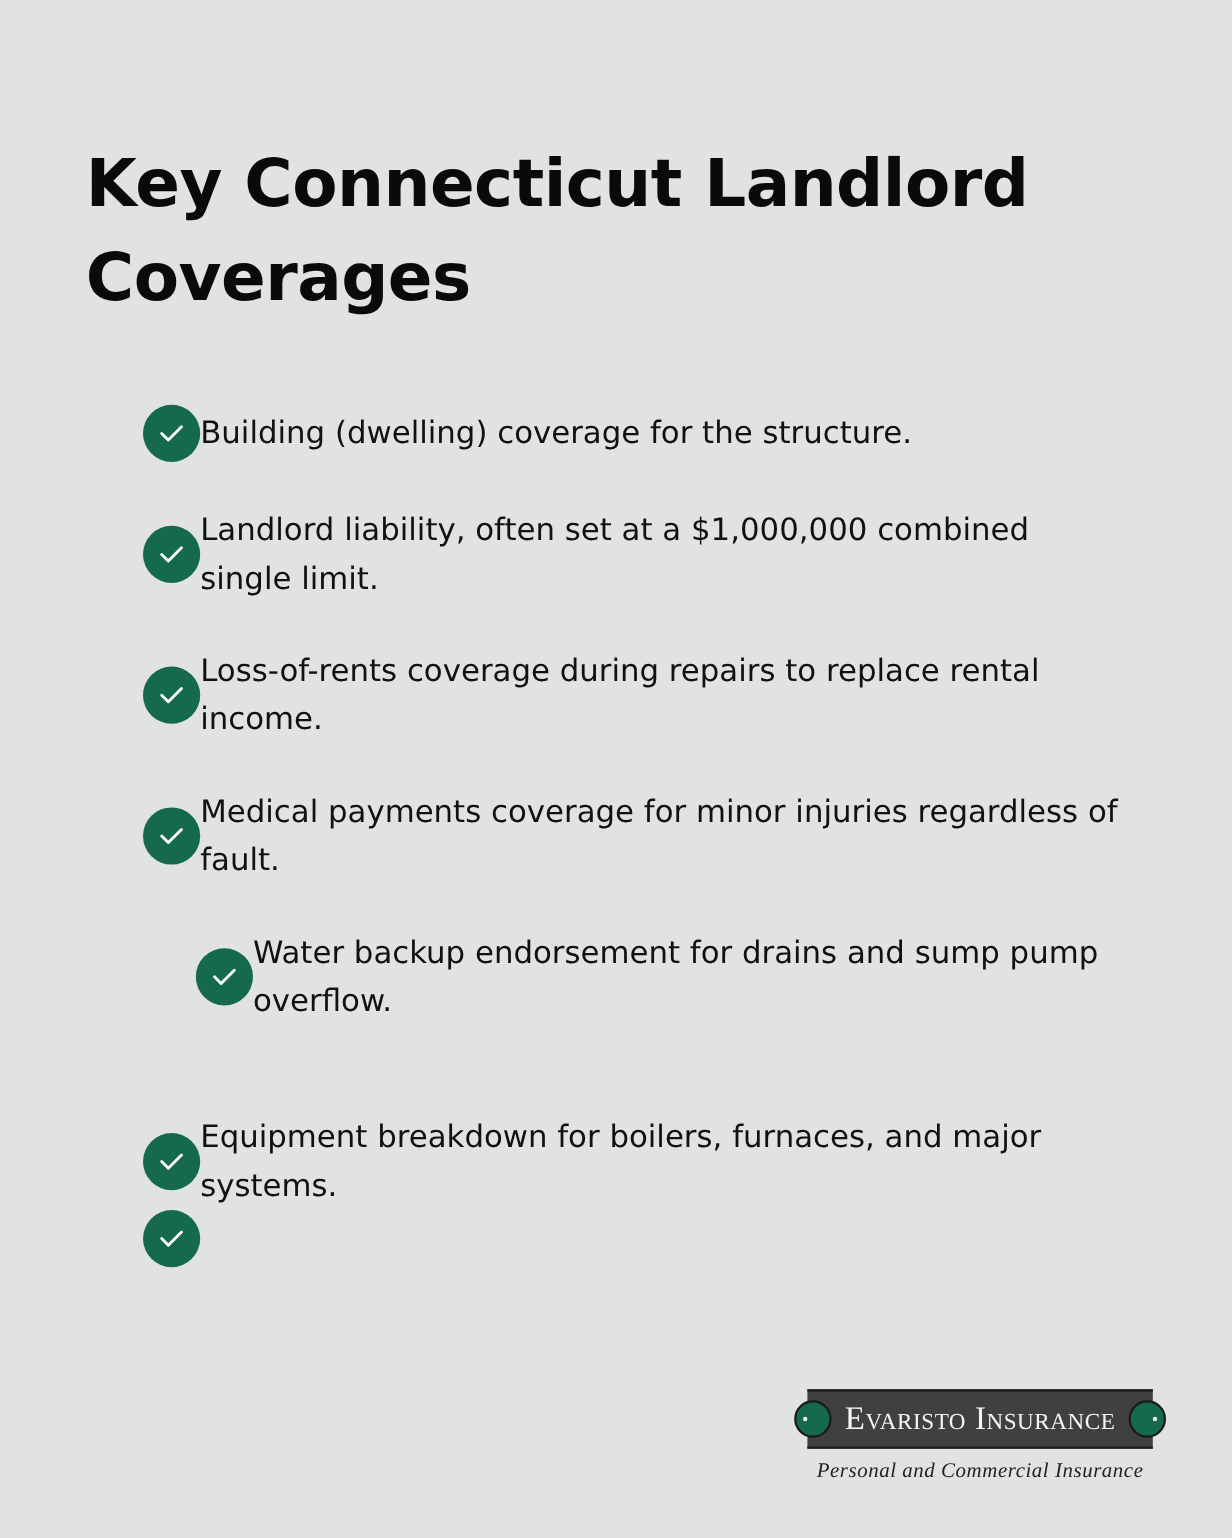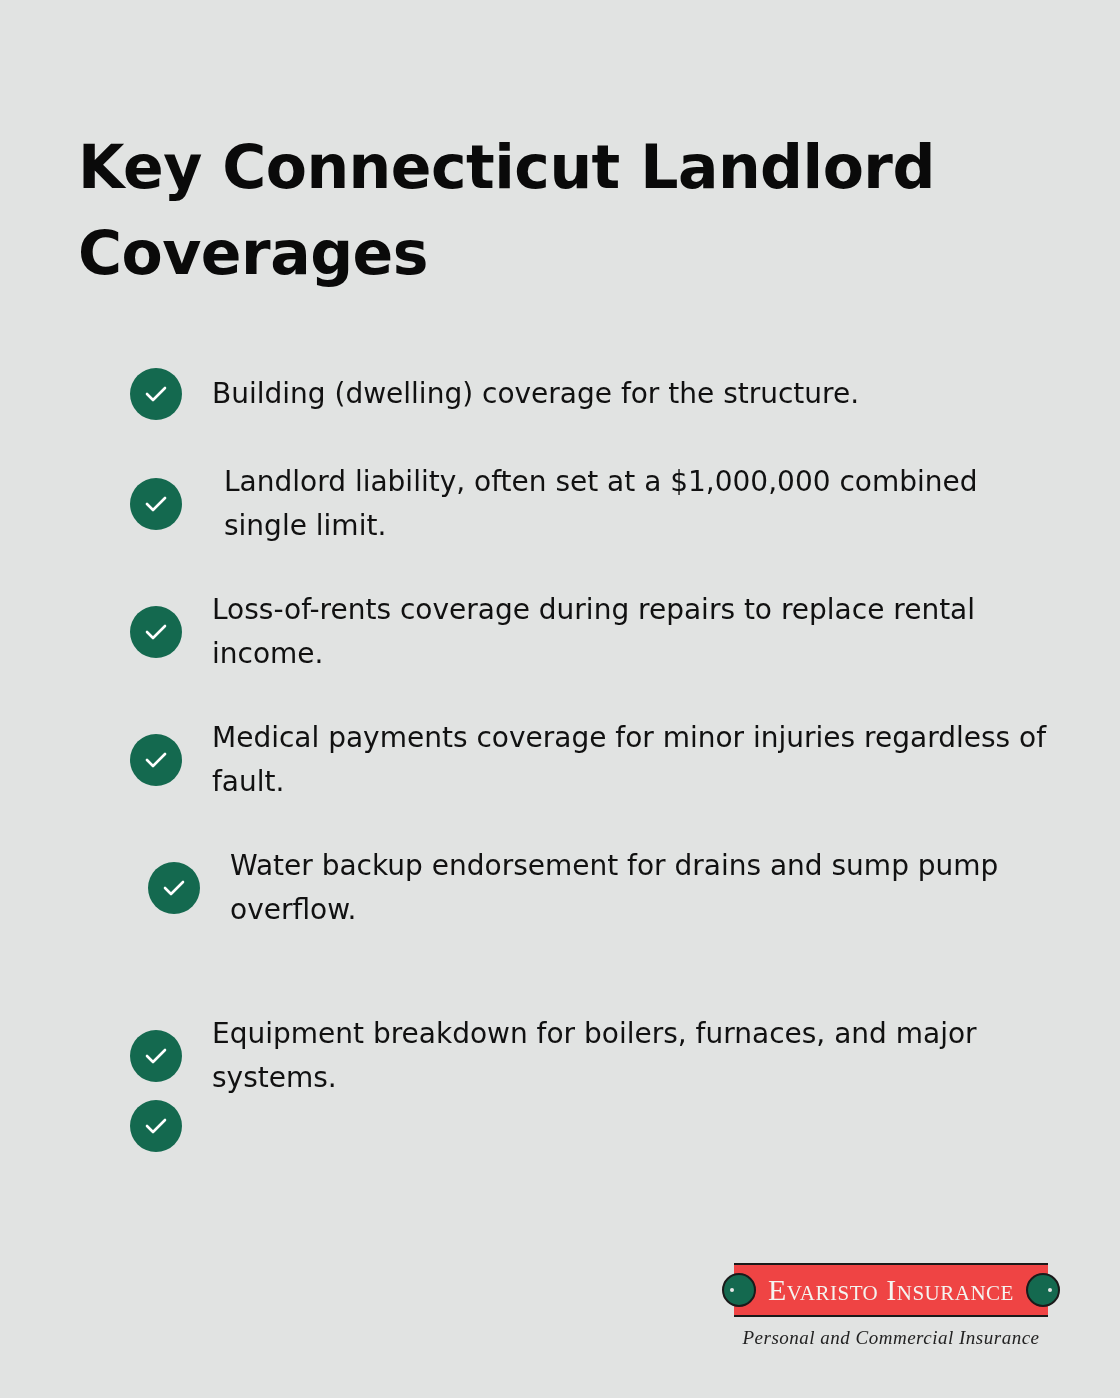--- a/index.html
+++ b/index.html
@@ -28,34 +28,33 @@
       position: absolute; left: 0; width: 940px;
       display: flex; align-items: center;
     }
     .check {
       width: 52px; height: 52px; border-radius: 50%;
       background: #14694f;
       display: flex; align-items: center; justify-content: center;
       flex: 0 0 52px;
     }
     .item-text {
-      margin-left: 30px;
       font-family: "DejaVu Sans", sans-serif;
       font-size: 28px;
       line-height: 44px;
       color: #111;
       width: 840px;
     }
     .logo {
       position: absolute; left: 724px; top: 1263px; width: 334px;
     }
     .logo-badge {
       position: relative;
       height: 50px;
-      background: #ef4444;
+      background: #404040;
       margin: 0 10px;
       border-top: 2px solid #1a1a1a;
       border-bottom: 2px solid #1a1a1a;
       display: flex; align-items: center; justify-content: center;
     }
     .logo-badge::before, .logo-badge::after {
       content: ""; position: absolute; top: 8px; width: 30px; height: 30px;
       background: #14694f; border-radius: 50%;
       border: 2px solid #1a1a1a;
     }
@@ -90,21 +89,21 @@
 
 <div class="list">
   <div class="item" style="top:368px;">
     <span class="check">
       <svg width="22" height="16" viewBox="0 0 22 16">
           <path d="M2 8 L8 14 L20 2" fill="none" stroke="#fff" stroke-width="2.6" stroke-linecap="round" stroke-linejoin="round"></path>
         </svg>
     </span>
     <span class="item-text">Building (dwelling) coverage for the structure.</span>
   </div>
-  <div class="item" style="top:460px;gap:12px;">
+  <div class="item" style="top:460px;">
     <span class="check">
       <svg width="22" height="16" viewBox="0 0 22 16">
           <path d="M2 8 L8 14 L20 2" fill="none" stroke="#fff" stroke-width="2.6" stroke-linecap="round" stroke-linejoin="round"></path>
         </svg>
     </span>
     <span class="item-text">Landlord liability, often set at a $1,000,000 combined single limit.</span>
   </div>
   <div class="item" style="top:588px;">
     <span class="check">
       <svg width="22" height="16" viewBox="0 0 22 16">

